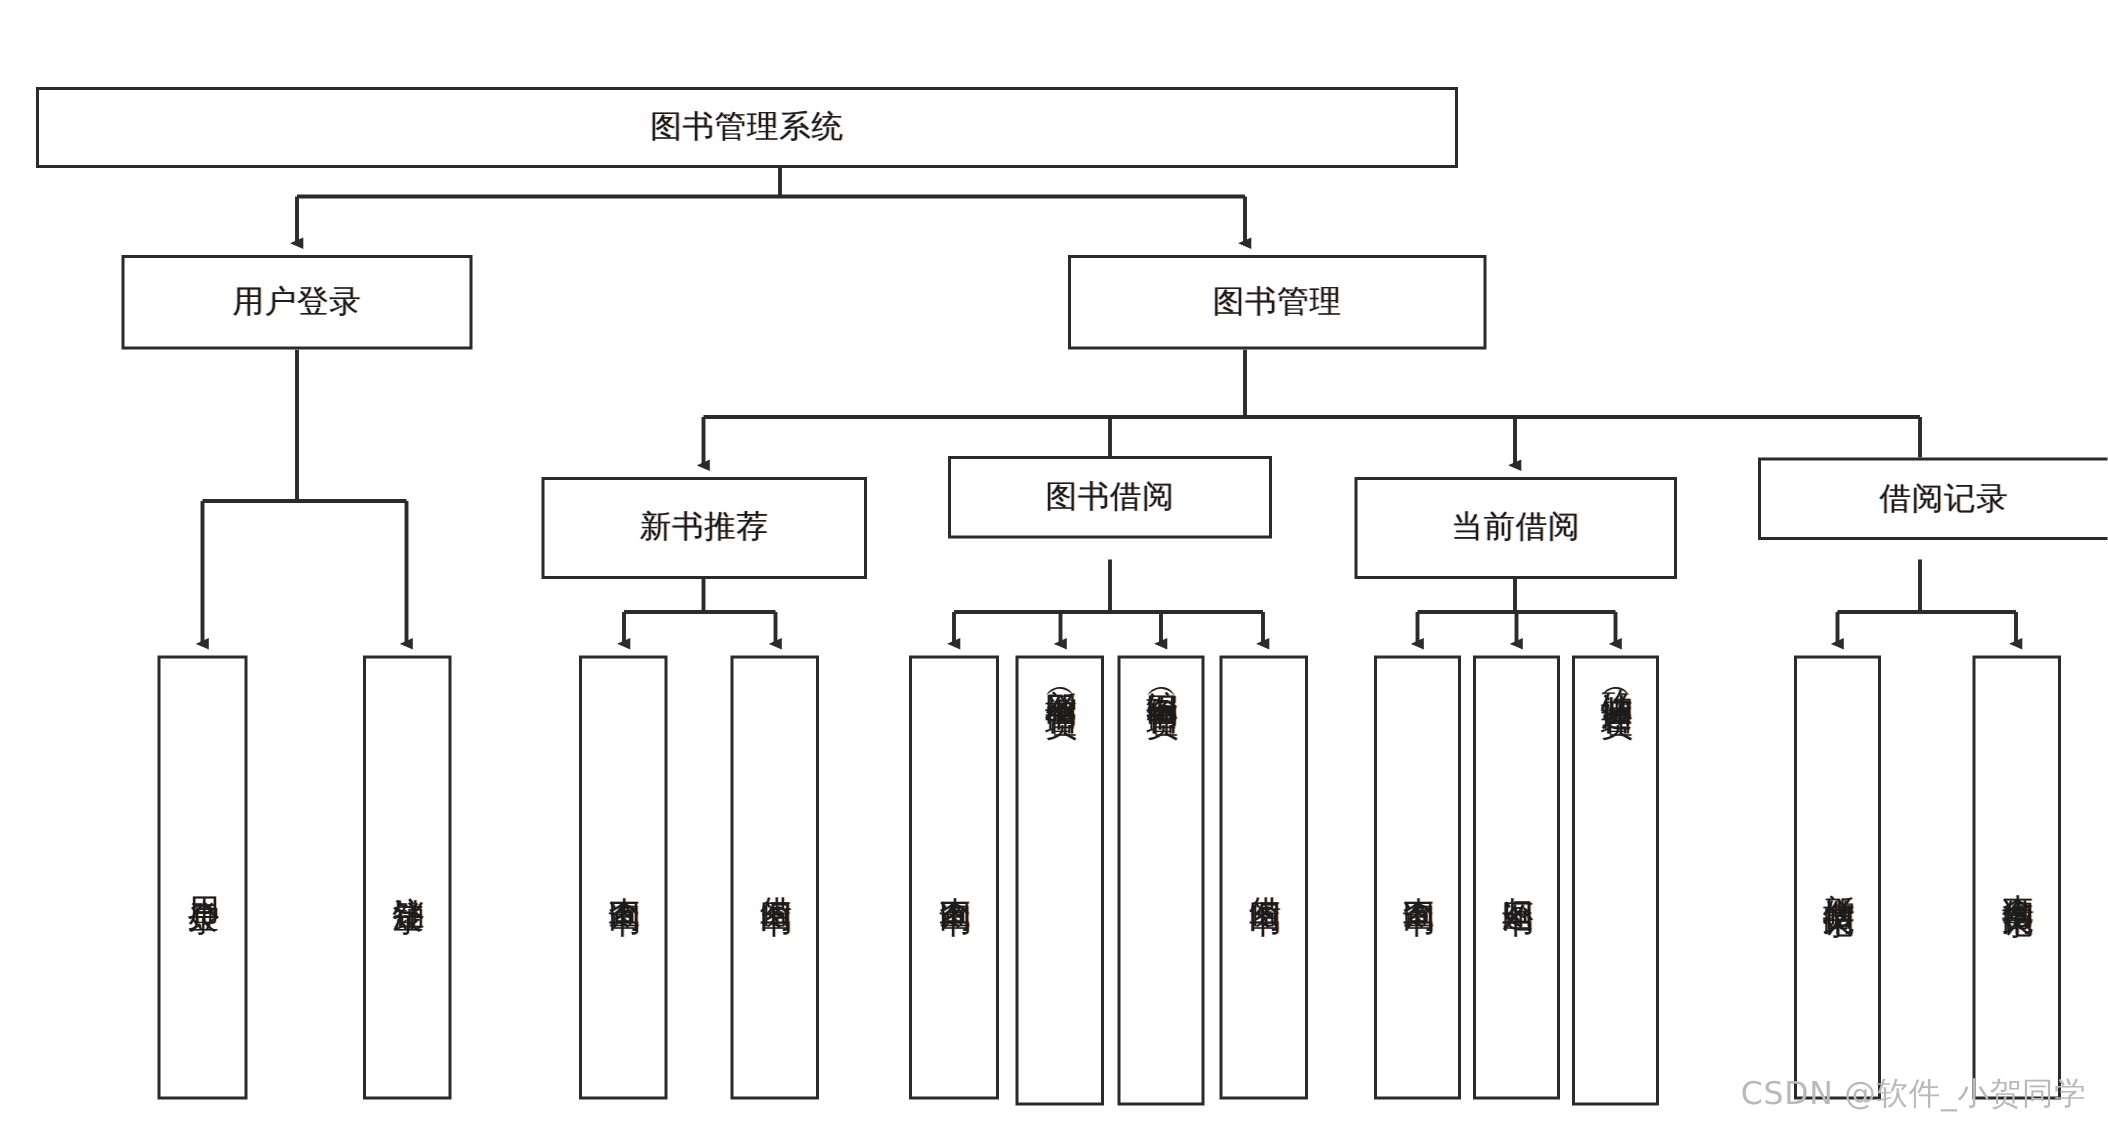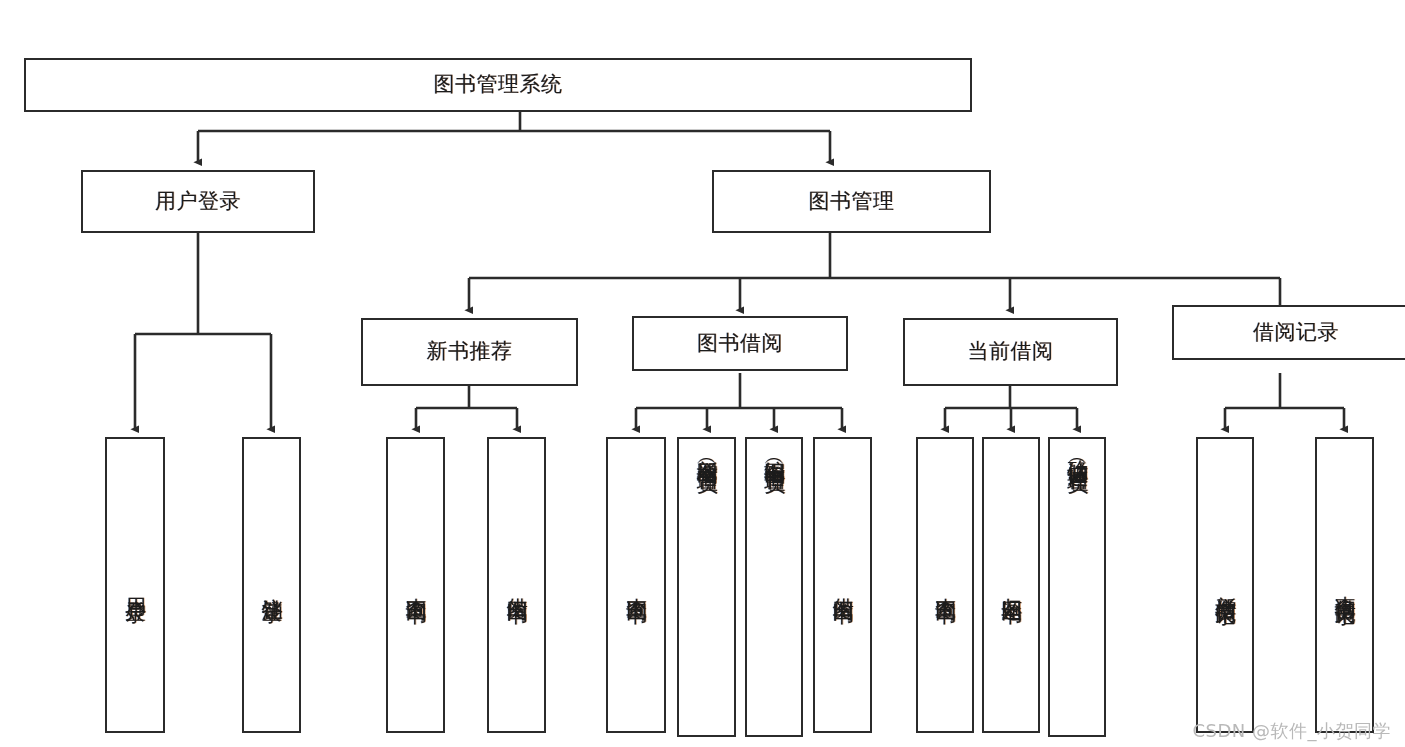--- a/index.html
+++ b/index.html
@@ -61,21 +61,21 @@
     position: absolute;
     left: 0; top: 0;
     width: 1405px;
     height: 747px;
     pointer-events: none;
   }
   #watermark {
     position: absolute;
     right: 14px;
     bottom: 4px;
-    font-size: 18px;
+    font-size: 21px;
     color: #b9b9b9;
     white-space: nowrap;
     letter-spacing: 0.5px;
   }
 </style>
 </head>
 <body>
 
 <div id="diagram-root">
 
@@ -137,21 +137,21 @@
   <div class="node-box" style="left:81px; top:170px; width:234px; height:63px;">
     <span class="node-label-h">用户登录</span>
   </div>
   <div class="node-box" style="left:712px; top:170px; width:279px; height:63px;">
     <span class="node-label-h">图书管理</span>
   </div>
 
   <div class="node-box" style="left:361px; top:318px; width:217px; height:68px;">
     <span class="node-label-h">新书推荐</span>
   </div>
-  <div class="node-box" style="left:632px; top:316px; width:216px; height:55px;">
+  <div class="node-box" style="left:632px; top:304px; width:216px; height:55px;">
     <span class="node-label-h">图书借阅</span>
   </div>
   <div class="node-box" style="left:903px; top:318px; width:215px; height:68px;">
     <span class="node-label-h">当前借阅</span>
   </div>
   <div class="node-box" style="left:1172px; top:305px; width:248px; height:55px;">
     <span class="node-label-h">借阅记录</span>
   </div>
 
   <div class="leaf-box center-v" style="left:105px; top:437px; width:60px; height:296px;">

